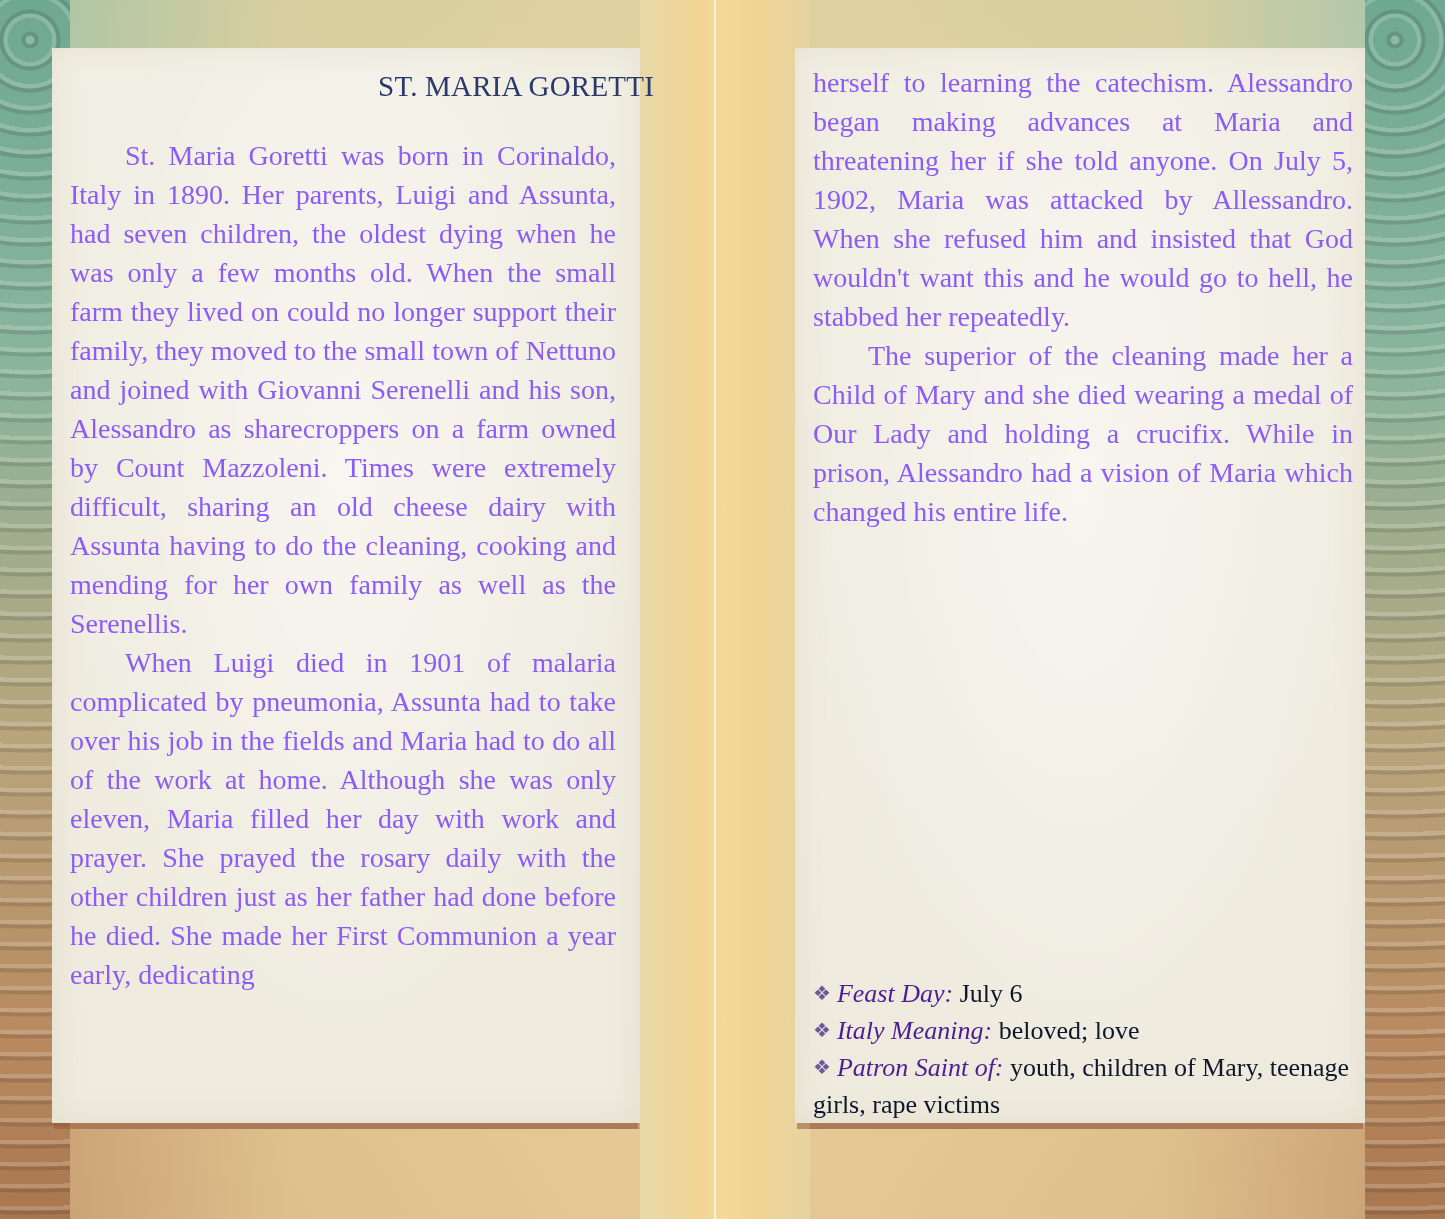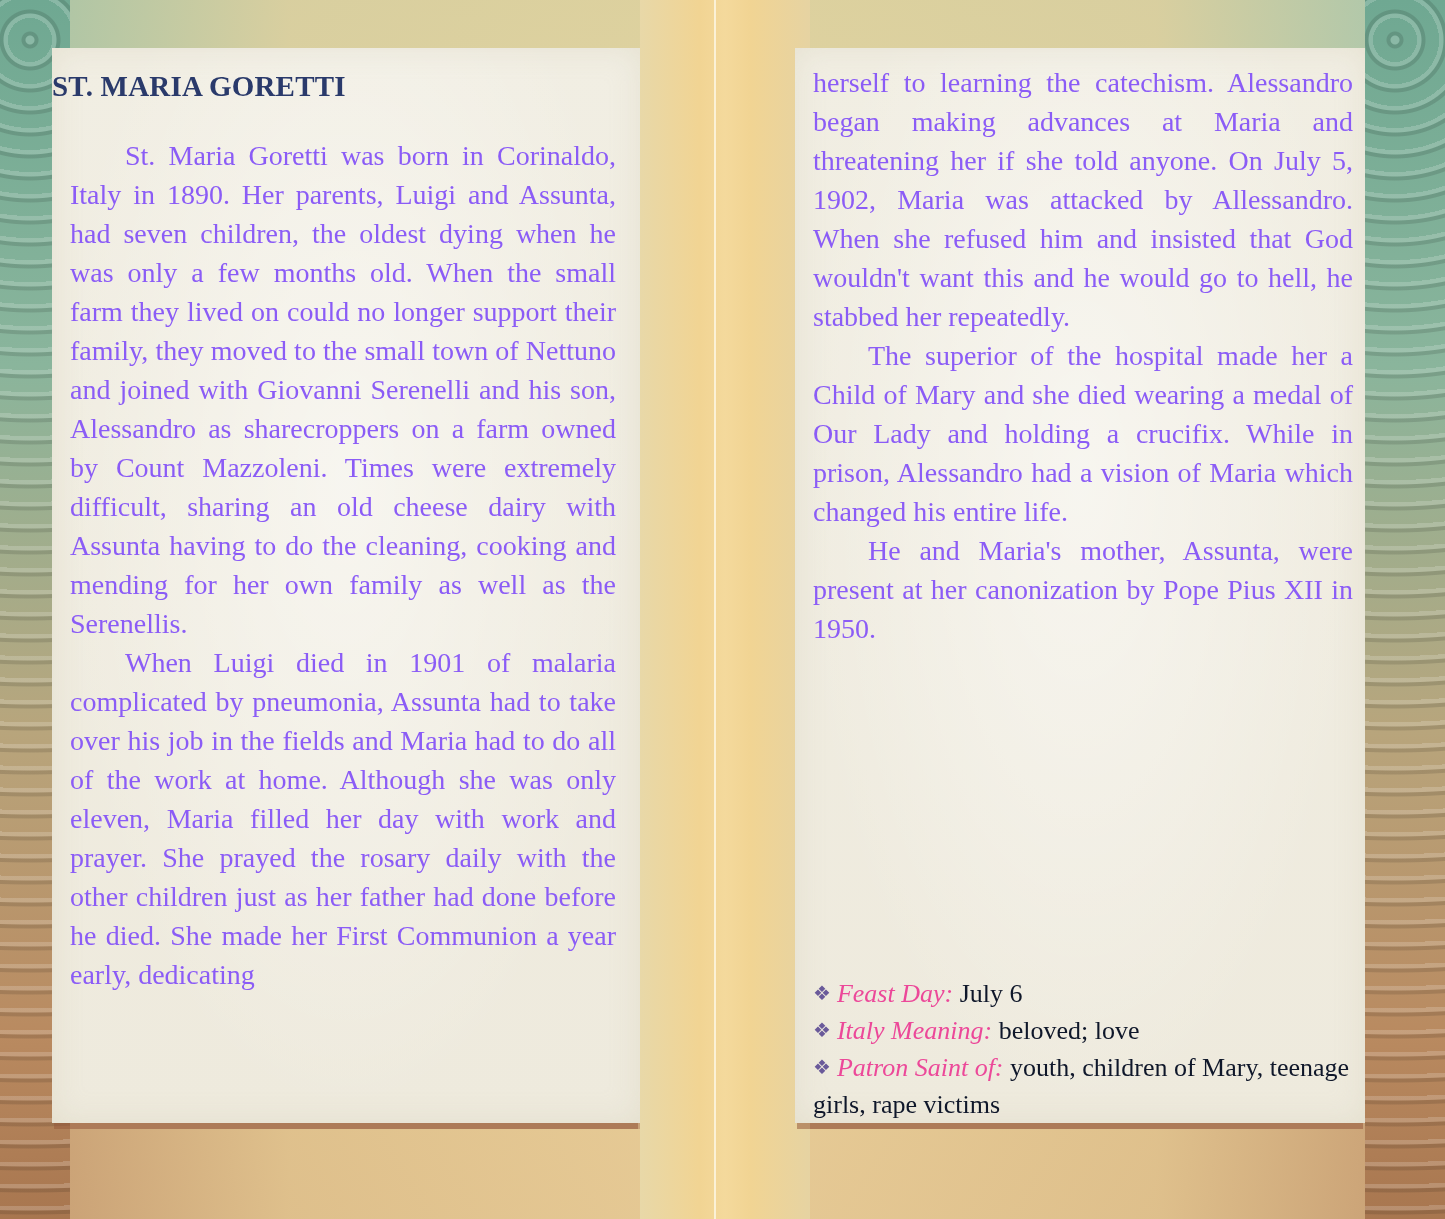--- a/index.html
+++ b/index.html
@@ -40,40 +40,40 @@
       background: #efece0;
       background-image:
         radial-gradient(ellipse at 50% 40%, rgba(255,255,255,0.5), rgba(240,235,220,0) 70%),
         linear-gradient(180deg, #f1eee3 0%, #eeeadd 100%);
       box-shadow: 0 8px 0 -2px rgba(150,90,60,0.55), inset 0 0 30px rgba(200,190,160,0.25);
     }
     .panel-left { left: 52px; top: 48px; width: 588px; height: 1075px; }
     .panel-right { left: 795px; top: 48px; width: 570px; height: 1075px; }
 
     .title {
-      position: absolute; left: 52px; top: 70px; width: 588px; text-align: left;
-      font-weight: bold; font-size: 29px; color: #2a3a6b; letter-spacing: 0.2px;
-      padding-left: 0;
+      position: absolute; left: 52px; top: 70px; width: 588px; text-align: right;
+      font-weight: normal; font-size: 29px; color: #2a3a6b; letter-spacing: 0.2px;
+      padding-left: 14px;
     }
     .col {
       position: absolute; font-size: 28px; line-height: 39px; color: #8b5cf6;
       text-align: justify;
     }
     .col p { margin: 0; text-indent: 55px; }
     .col p.no-indent { text-indent: 0; }
     .col-left { left: 70px; top: 136px; width: 546px; }
     .col-right { left: 813px; top: 63px; width: 540px; }
 
     .facts {
       position: absolute; left: 813px; top: 975px; width: 540px;
       font-size: 26px; line-height: 37px; color: #3d3050;
     }
     .fact { display: block; }
     .bullet { color: #6a5a9a; font-size: 20px; margin-right: 6px; vertical-align: 2px; }
-    .fact-label { font-style: italic; color: #ec4899; }
+    .fact-label { font-style: italic; color: #4c1d95; }
     .fact-value { color: #0f172a; }
   </style>
 </head>
 <body>
 
 <div class="top-band"></div>
 <div class="bottom-band"></div>
 <div class="border-left"></div>
 <div class="border-right"></div>
 <div class="spine"></div>
@@ -84,22 +84,21 @@
 
 <h1 class="title" style="margin:0;">ST. MARIA GORETTI</h1>
 
 <div class="col col-left">
   <p>St. Maria Goretti was born in Corinaldo, Italy in 1890. Her parents, Luigi and Assunta, had seven children, the oldest dying when he was only a few months old. When the small farm they lived on could no longer support their family, they moved to the small town of Nettuno and joined with Giovanni Serenelli and his son, Alessandro as sharecroppers on a farm owned by Count Mazzoleni. Times were extremely difficult, sharing an old cheese dairy with Assunta having to do the cleaning, cooking and mending for her own family as well as the Serenellis.</p>
   <p>When Luigi died in 1901 of malaria complicated by pneumonia, Assunta had to take over his job in the fields and Maria had to do all of the work at home.  Although she was only eleven, Maria filled her day with work and prayer. She prayed the rosary daily with the other children just as her father had done before he died. She made her First Communion a year early, dedicating</p>
 </div>
 
 <div class="col col-right">
   <p class="no-indent">herself to learning the catechism. Alessandro began making advances at Maria and threatening her if she told anyone. On July 5, 1902, Maria was attacked by Allessandro. When she refused him and insisted that God wouldn't want this and he would go to hell, he stabbed her repeatedly.</p>
-  <p>The superior of the hospital made her a Child of Mary and she died wearing a medal of Our Lady and holding a crucifix.  While in prison, Alessandro had a vision of Maria which changed his entire life.</p>
-  <p>He and Maria's mother, Assunta, were present at her canonization by Pope Pius XII in 1950.</p>
+  <p>The superior of the cleaning made her a Child of Mary and she died wearing a medal of Our Lady and holding a crucifix.  While in prison, Alessandro had a vision of Maria which changed his entire life.</p>
 </div>
 
 <div class="facts">
   <span class="fact">
     <span class="bullet">❖</span><span class="fact-label">Feast Day:</span><span class="fact-value"> July 6</span>
   </span>
   <span class="fact">
     <span class="bullet">❖</span><span class="fact-label">Italy Meaning:</span><span class="fact-value"> beloved; love</span>
   </span>
   <span class="fact">

